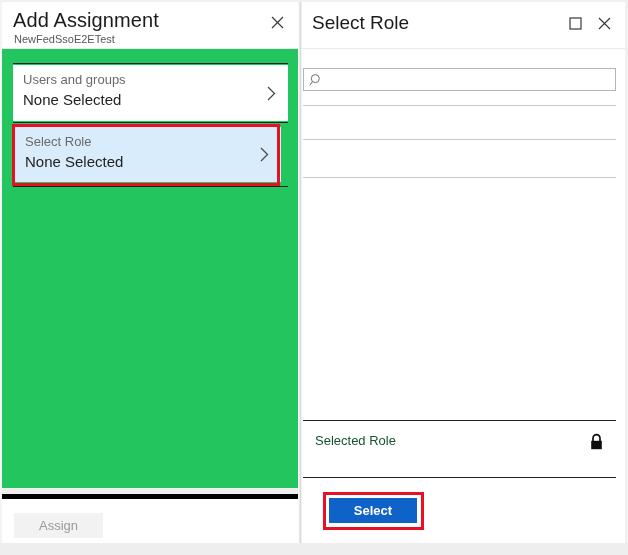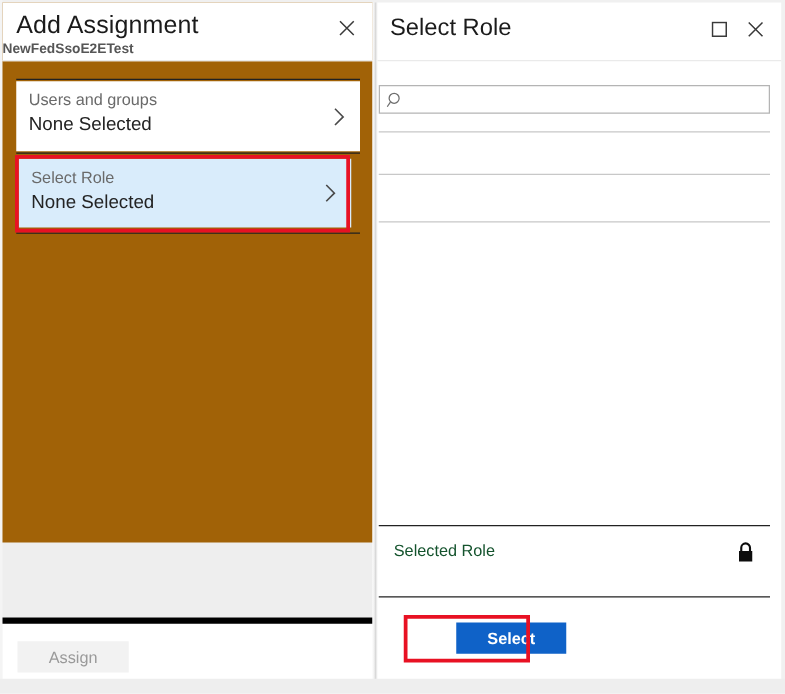--- a/index.html
+++ b/index.html
@@ -45,22 +45,22 @@
     left: 625px; top: 0;
     width: 3px; height: 545px;
     background: #f1f1f1;
   }
 
   
   .blade-left {
     position: absolute;
     left: 2px; top: 2px;
     width: 296px;
-    height: 432px;
-    background: #a16207;
+    height: 486px;
+    background: #22c55e;
     box-sizing: border-box;
   }
   .blade-left-header {
     position: absolute;
     left: 0; top: 0;
     width: 296px; height: 47px;
     background: #ffffff;
     border-bottom: 1px solid #eaeaea;
     box-sizing: border-box;
   }
@@ -68,25 +68,24 @@
     position: absolute;
     left: 11px; top: 6px;
     font-size: 20px;
     font-weight: 400;
     color: #1b1b1b;
     letter-spacing: 0.1px;
     line-height: 24px;
   }
   .blade-subtitle {
     position: absolute;
-    left: 0; top: 31px;
+    left: 12px; top: 31px;
     font-size: 11px;
     color: #565656;
     line-height: 13px;
-    font-weight: bold;
   }
   .blade-close {
     position: absolute;
     right: 10px; top: 9px;
     width: 22px; height: 22px;
     display: flex;
     align-items: center;
     justify-content: center;
     cursor: pointer;
   }
@@ -287,21 +286,20 @@
     left: 27px; top: 496px;
     width: 88px; height: 25px;
     background: #0f62c8;
     color: #ffffff;
     border: none;
     font-family: "Liberation Sans", sans-serif;
     font-size: 13px;
     font-weight: bold;
     cursor: pointer;
     padding: 0;
-    margin-left: 36px;
   }
   .select-highlight {
     position: absolute;
     left: 21px; top: 490px;
     width: 101px; height: 38px;
     border: 3px solid #e81123;
     box-sizing: border-box;
     pointer-events: none;
   }
 

